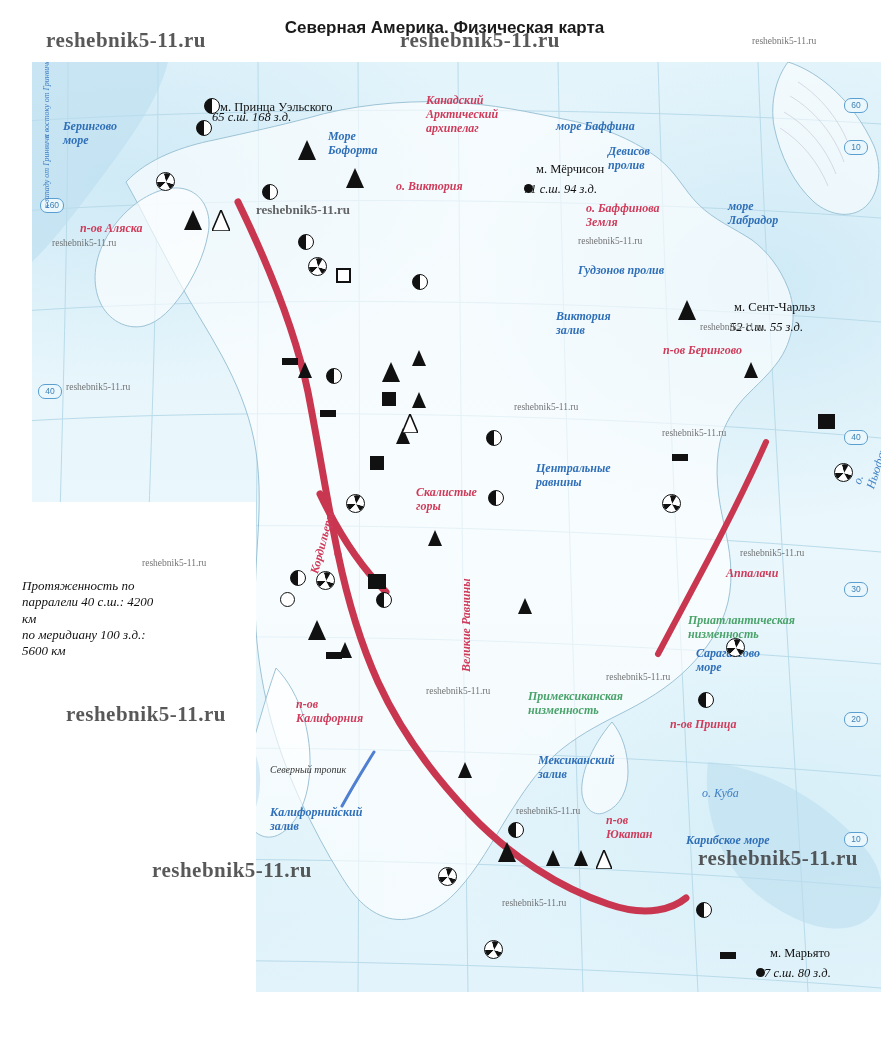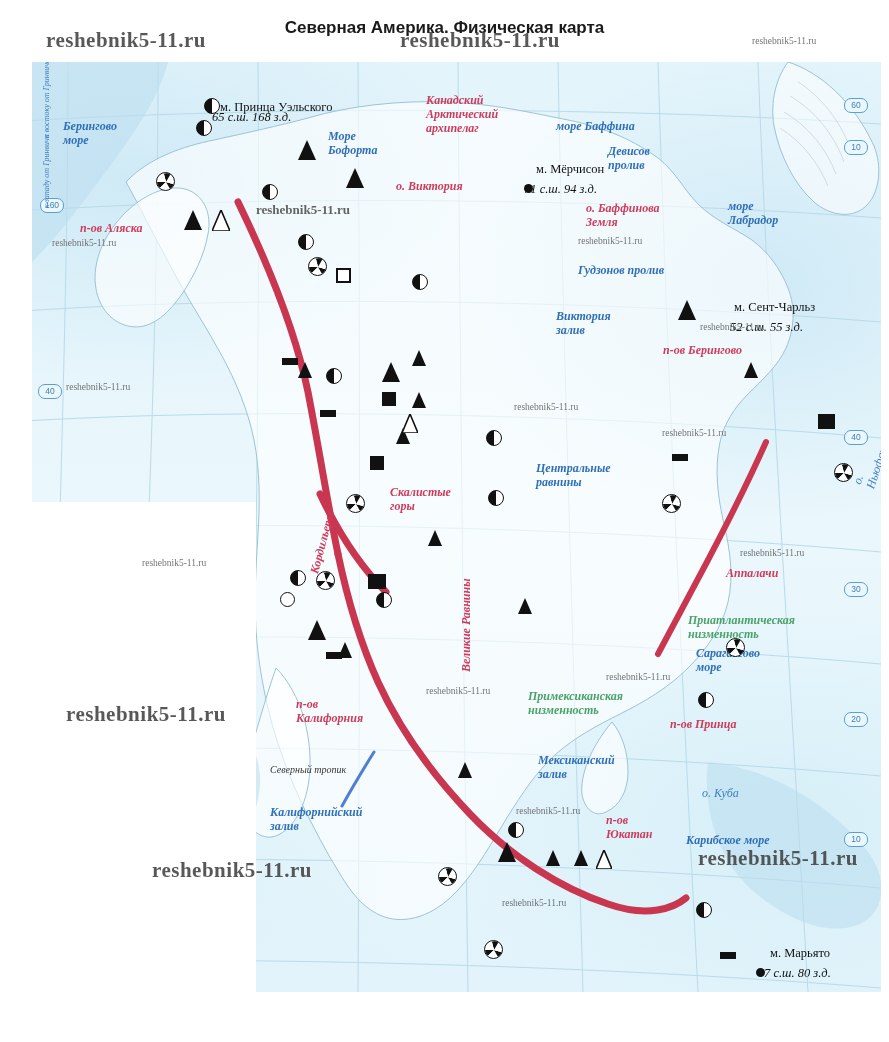--- a/index.html
+++ b/index.html
@@ -238,21 +238,21 @@
 
     <div class="lbl red" style="left:72px;top:160px">п-ов Аляска</div>
     <div class="lbl red" style="left:418px;top:32px">Канадский
 Арктический
 архипелаг</div>
     <div class="lbl red" style="left:388px;top:118px">о. Виктория</div>
     <div class="lbl red" style="left:578px;top:140px">о. Баффинова
 Земля</div>
     <div class="lbl red" style="left:655px;top:282px">п-ов Берингово</div>
     <div class="lbl rot-cord" style="left:300px;top:510px">Кордильеры</div>
-    <div class="lbl red" style="left:382px;top:424px">Скалистые
+    <div class="lbl red" style="left:408px;top:424px">Скалистые
 горы</div>
     <div class="lbl rot-vel" style="left:452px;top:610px">Великие Равнины</div>
     <div class="lbl red" style="left:718px;top:505px">Аппалачи</div>
     <div class="lbl red" style="left:288px;top:636px">п-ов
 Калифорния</div>
     <div class="lbl red" style="left:662px;top:656px">п-ов Принца</div>
     <div class="lbl red" style="left:598px;top:752px">п-ов
 Юкатан</div>
     <div class="lbl rot-nf" style="left:843px;top:420px;font-style:italic">о. Ньюфаундленд</div>
 
@@ -367,20 +367,25 @@
         <i></i>
       </div>
     <div class="sym radio" style="left:476px;top:726px">
         <i></i>
       </div>
 
     <div style="position:absolute;left:0;top:0;width:24px;height:930px;background:#fff"></div>
     <div style="position:absolute;left:0;top:440px;width:248px;height:490px;background:#fff"></div>
   </div>
 
+  <div class="note">Протяженность по
+парралели 40 с.ш.: 4200
+км
+по меридиану 100 з.д.:
+5600 км</div>
 
   <div class="wm big" style="left:46px;top:28px">reshebnik5-11.ru</div>
   <div class="wm big" style="left:400px;top:28px">reshebnik5-11.ru</div>
   <div class="wm sml" style="left:752px;top:36px">reshebnik5-11.ru</div>
   <div class="wm mid" style="left:256px;top:202px">reshebnik5-11.ru</div>
   <div class="wm sml" style="left:52px;top:238px">reshebnik5-11.ru</div>
   <div class="wm sml" style="left:578px;top:236px">reshebnik5-11.ru</div>
   <div class="wm sml" style="left:700px;top:322px">reshebnik5-11.ru</div>
   <div class="wm sml" style="left:66px;top:382px">reshebnik5-11.ru</div>
   <div class="wm sml" style="left:514px;top:402px">reshebnik5-11.ru</div>

